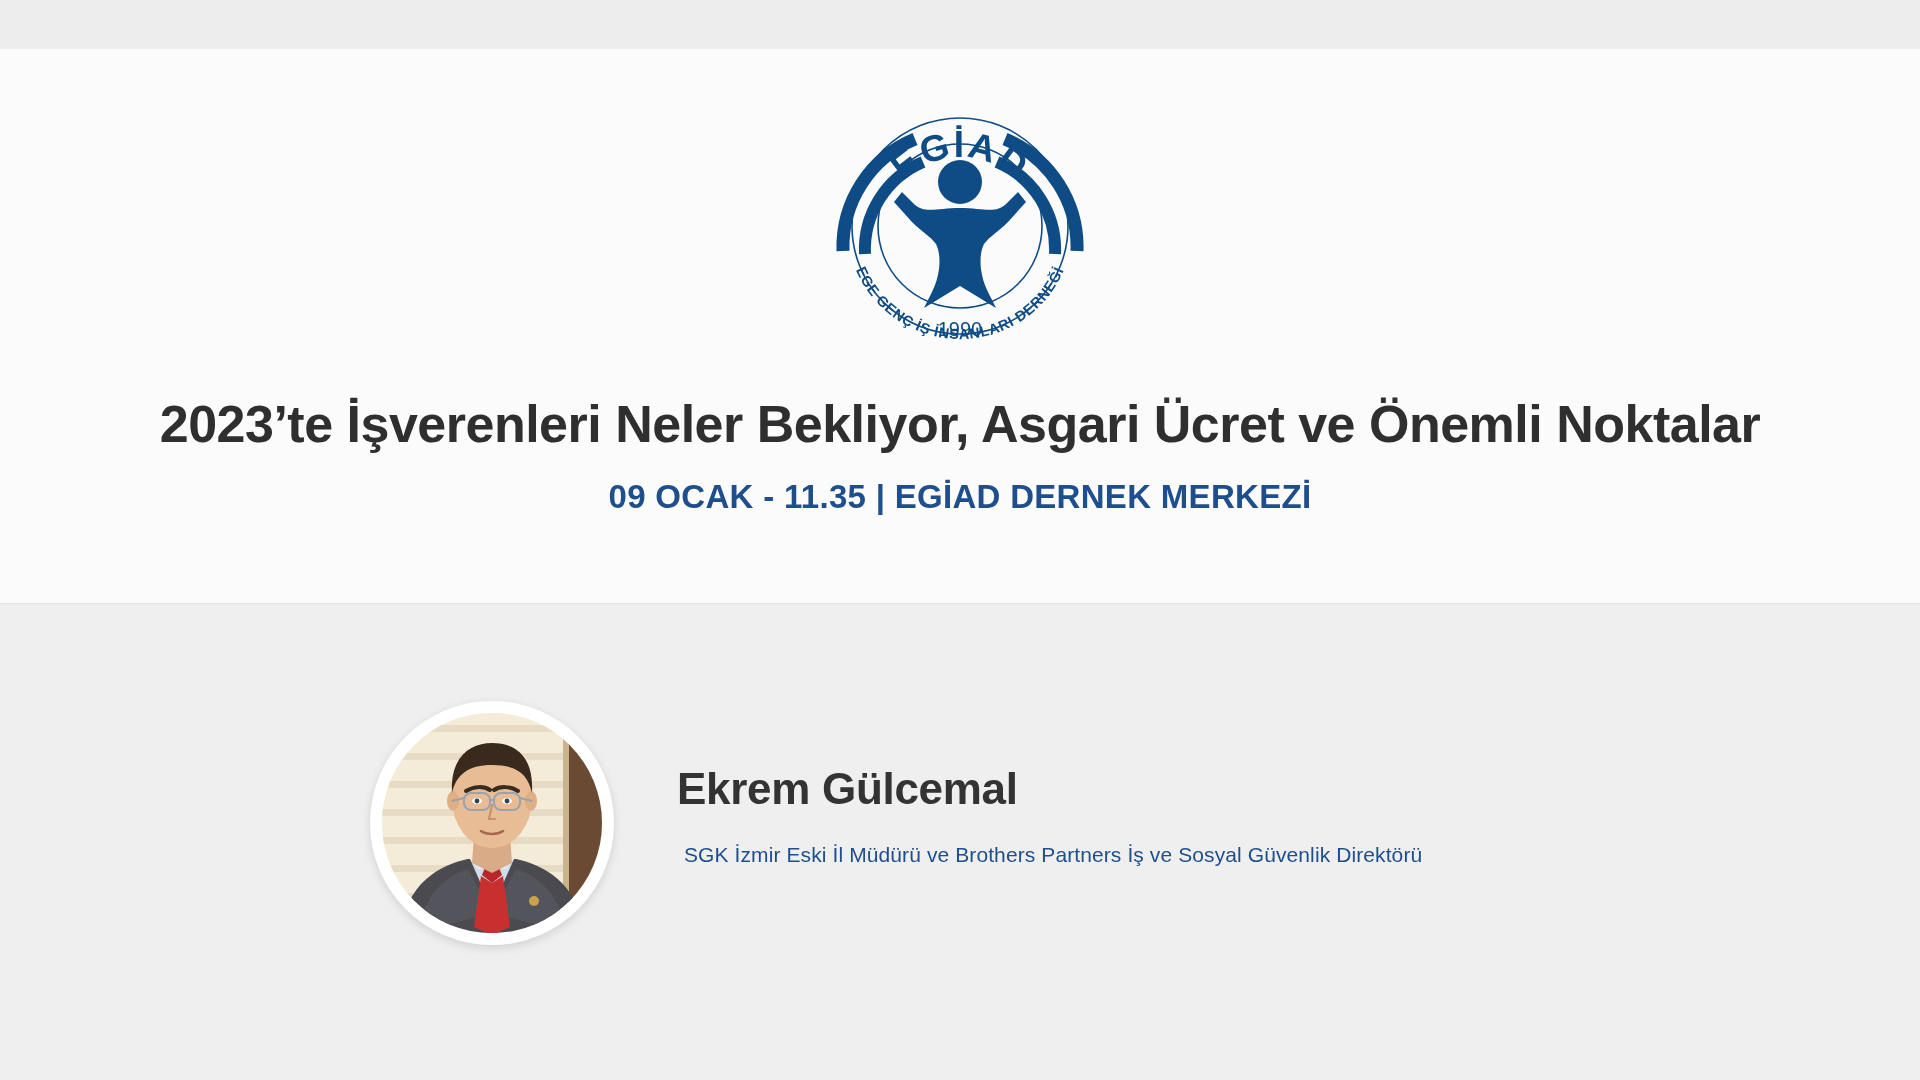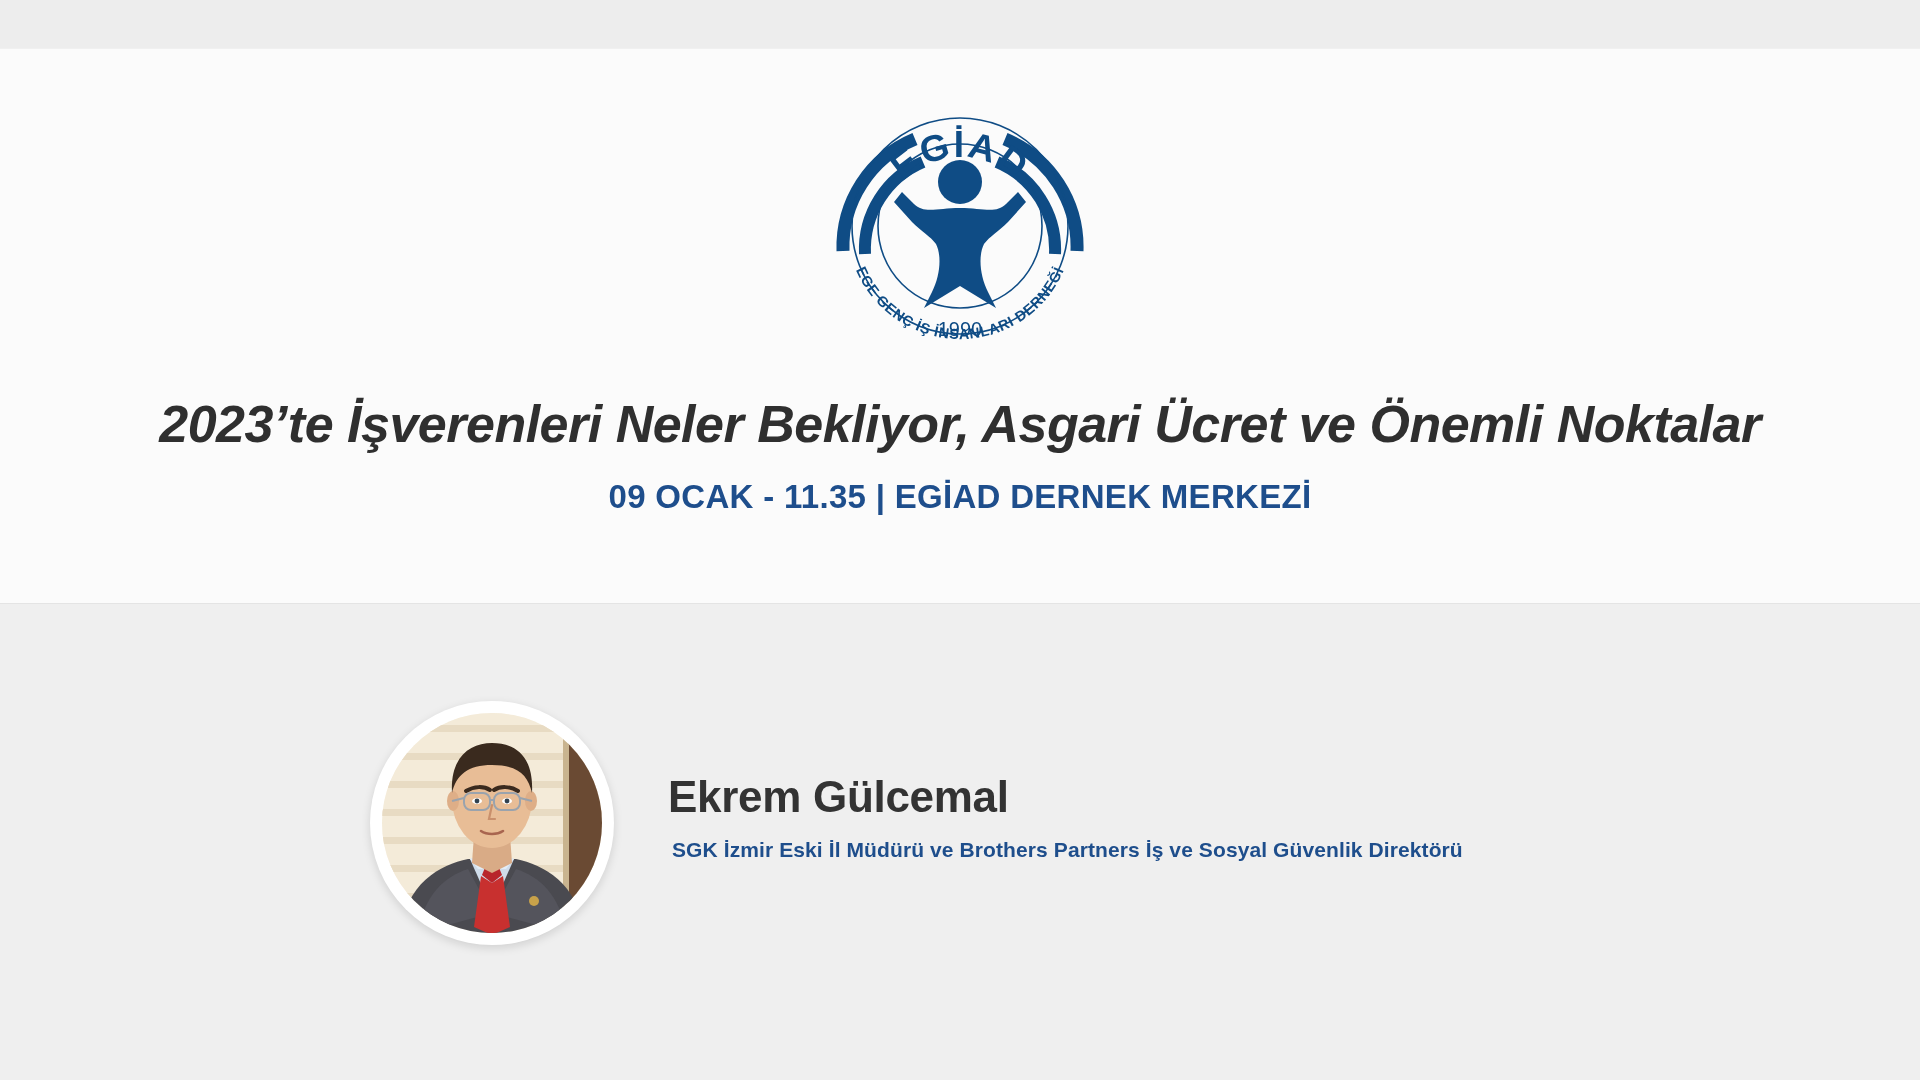--- a/index.html
+++ b/index.html
@@ -80,21 +80,20 @@
   }
   .title {
     margin: 0;
     font-family: "Liberation Sans", sans-serif;
     font-size: 52px;
     font-weight: bold;
     letter-spacing: -0.5px;
     color: #2f2f2f;
     line-height: 1.08;
     white-space: nowrap;
-    font-style: italic;
   }
   .subtitle {
     margin: 0;
     padding-top: 26px;
     font-family: "Liberation Sans", sans-serif;
     font-size: 33px;
     font-weight: bold;
     letter-spacing: 0.3px;
     color: #1e4e8c;
     white-space: nowrap;
@@ -131,35 +130,35 @@
     border-radius: 50%;
     overflow: hidden;
   }
   .avatar-inner svg { display: block; width: 220px; height: 220px; }
 
   .speaker-text {
     padding-left: 54px;
     padding-bottom: 6px;
   }
   .speaker-name {
-    margin: 0;
+    margin: 9px;
     font-family: "Liberation Sans", sans-serif;
     font-size: 44px;
     font-weight: bold;
     letter-spacing: -0.3px;
     color: #333333;
     line-height: 1.05;
     white-space: nowrap;
   }
   .speaker-role {
-    margin: 4px;
+    margin: 16px;
     padding-top: 14px;
     font-family: "Liberation Sans", sans-serif;
     font-size: 21px;
-    font-weight: bold;
+    font-weight: normal;
     letter-spacing: 0.1px;
     color: #1e4e8c;
     white-space: nowrap;
   }
 </style>
 </head>
 <body>
 
 <div class="banner">
 

